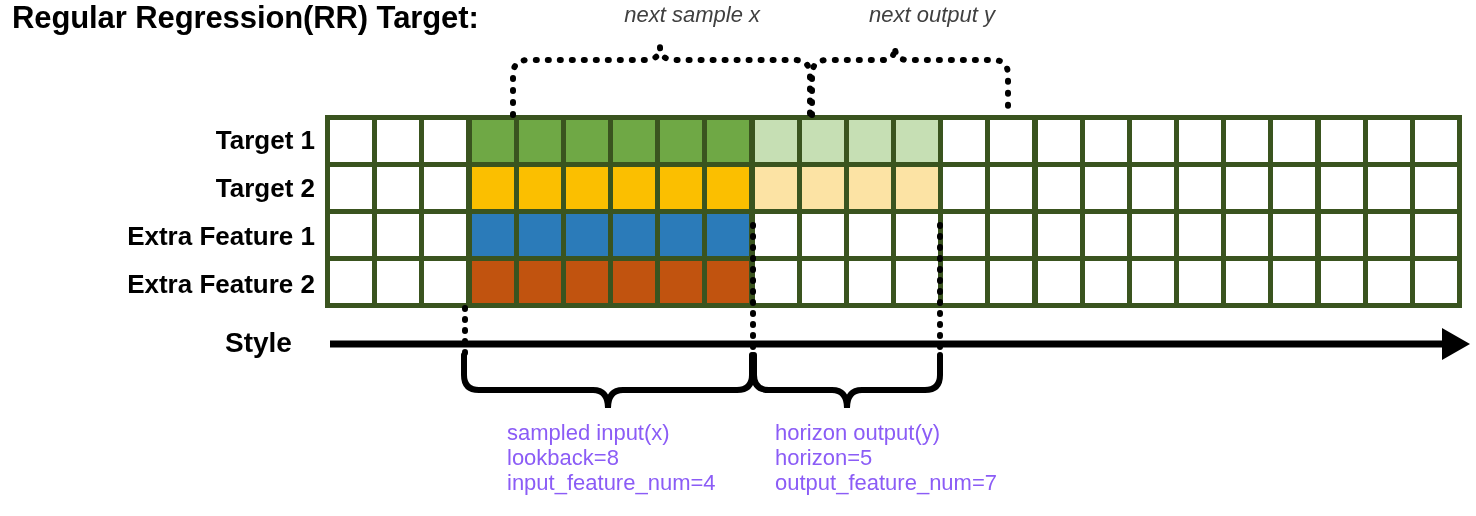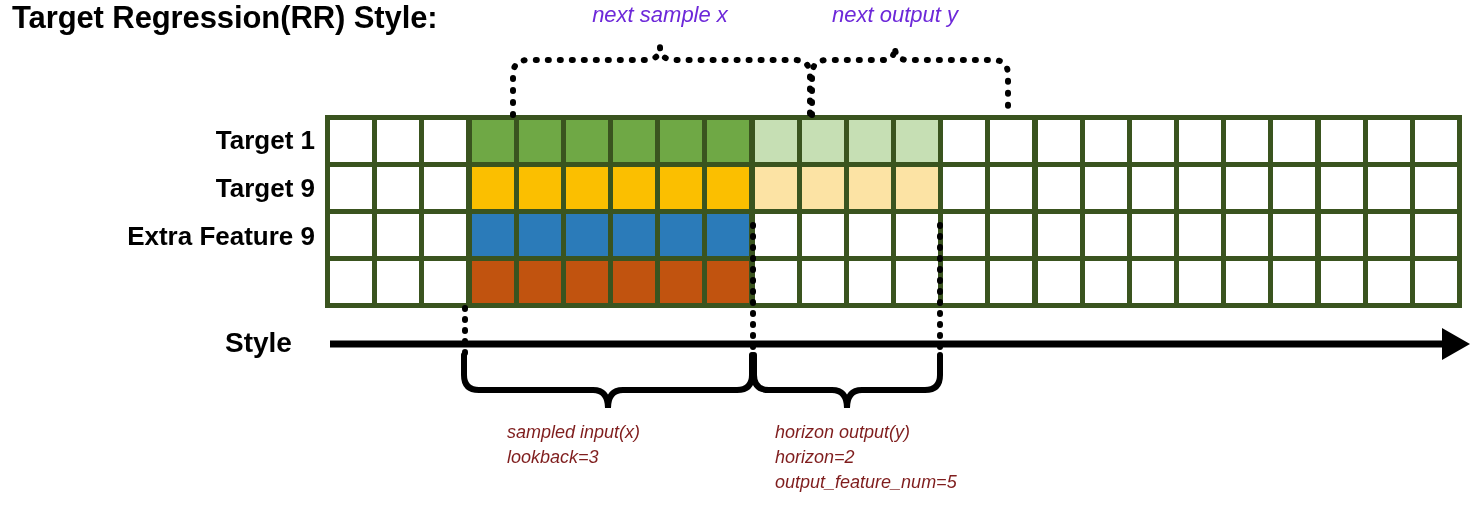--- a/index.html
+++ b/index.html
@@ -44,43 +44,44 @@
   }
   #time-axis{position:absolute;left:330px;top:322px;width:1140px;height:44px;}
 
   
   .droplines{position:absolute;left:0;top:0;width:1476px;height:516px;pointer-events:none;}
 
   
   #top-braces{position:absolute;left:0;top:0;width:1476px;height:120px;}
   .brace-top-label{
     position:absolute;top:2px;
-    font-size:22px;font-style:italic;font-weight:500;color:#6d28d9;
-    white-space:nowrap;text-align:center;
+    font-size:22px;font-style:italic;font-weight:500;color:#404040;
+    white-space:nowrap;text-align:right;
   }
 
   
   #bot-braces{position:absolute;left:0;top:350px;width:1476px;height:70px;}
   .annot{
     position:absolute;top:420px;
-    font-size:18px;color:#7f1d1d;line-height:25px;white-space:nowrap;font-style:italic;
+    font-size:22px;color:#8b5cf6;line-height:25px;white-space:nowrap;
   }
   .annot div{display:block;}
 </style>
 </head>
 <body>
 
 <div id="stage">
 
-  <div id="title">Target Regression(RR) Style:</div>
+  <div id="title">Regular Regression(RR) Target:</div>
 
   <div id="lbl-wrap">
     <div class="row-label" style="top:125px;">Target 1</div>
-    <div class="row-label" style="top:173px;">Target 9</div>
-    <div class="row-label" style="top:221px;">Extra Feature 9</div>
+    <div class="row-label" style="top:173px;">Target 2</div>
+    <div class="row-label" style="top:221px;">Extra Feature 1</div>
+    <div class="row-label" style="top:269px;">Extra Feature 2</div>
   </div>
 
   <div id="grid" style="background: rgb(58, 84, 31);">
       <div class="grid-row" style="top: 0px; height: 47px;">
         <div class="cell" style="left: 5px; width: 42.1667px; top: 5px; height: 42px; background: rgb(255, 255, 255);"></div>
         <div class="cell" style="left: 52.1667px; width: 42.1667px; top: 5px; height: 42px; background: rgb(255, 255, 255);"></div>
         <div class="cell" style="left: 99.3333px; width: 42.1667px; top: 5px; height: 42px; background: rgb(255, 255, 255);"></div>
         <div class="cell" style="left: 146.5px; width: 42.1667px; top: 5px; height: 42px; background: rgb(111, 168, 69);"></div>
         <div class="cell" style="left: 193.667px; width: 42.1667px; top: 5px; height: 42px; background: rgb(111, 168, 69);"></div>
         <div class="cell" style="left: 240.833px; width: 42.1667px; top: 5px; height: 42px; background: rgb(111, 168, 69);"></div>
@@ -210,21 +211,22 @@
 
     <path d="M464,5 L464,25 Q464,40 479,40 L593,40 Q608,40 608,58
              Q608,40 623,40 L737,40 Q752,40 752,25 L752,5" fill="none" stroke="#000" stroke-width="6" stroke-linecap="round"></path>
 
     <path d="M754,5 L754,25 Q754,40 769,40 L832,40 Q847,40 847,58
              Q847,40 862,40 L925,40 Q940,40 940,25 L940,5" fill="none" stroke="#000" stroke-width="6" stroke-linecap="round"></path>
   </svg>
 
   <div class="annot" style="left:507px;">
     <div>sampled input(x)</div>
-    <div>lookback=3</div>
+    <div>lookback=8</div>
+    <div>input_feature_num=4</div>
   </div>
   <div class="annot" style="left:775px;">
     <div>horizon output(y)</div>
-    <div>horizon=2</div>
-    <div>output_feature_num=5</div>
+    <div>horizon=5</div>
+    <div>output_feature_num=7</div>
   </div>
 
 </div>
 
 </body></html>

